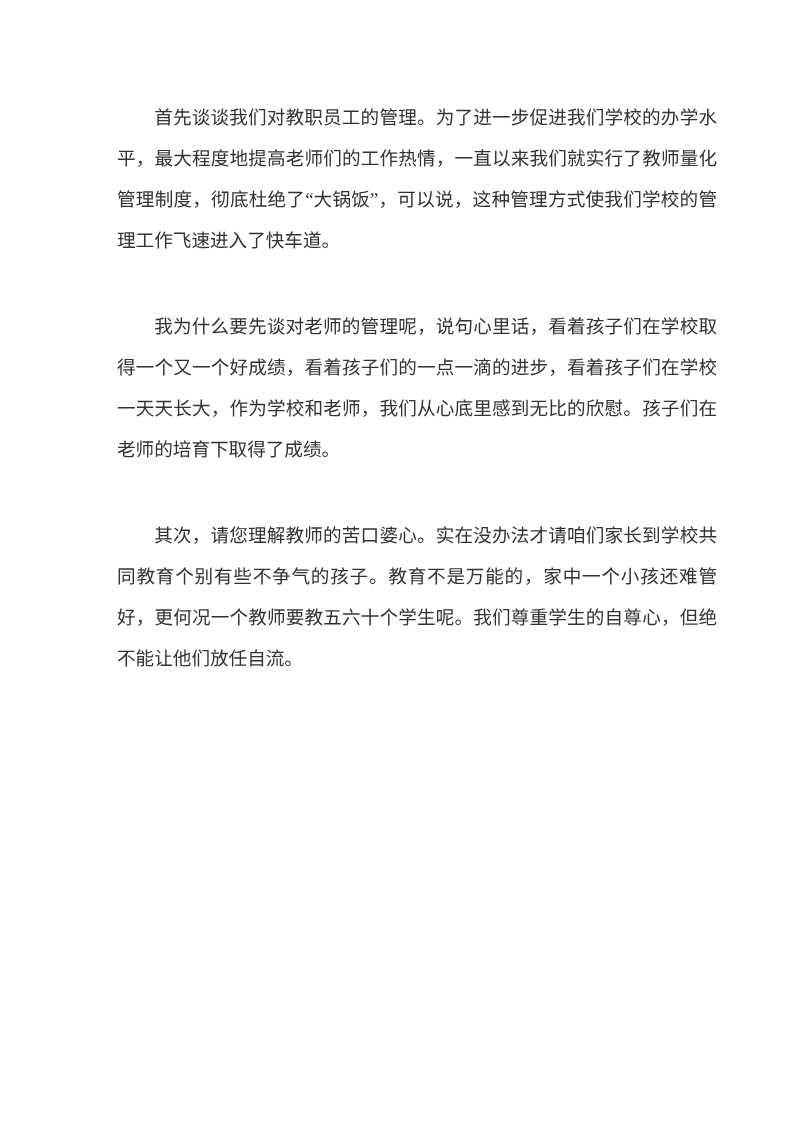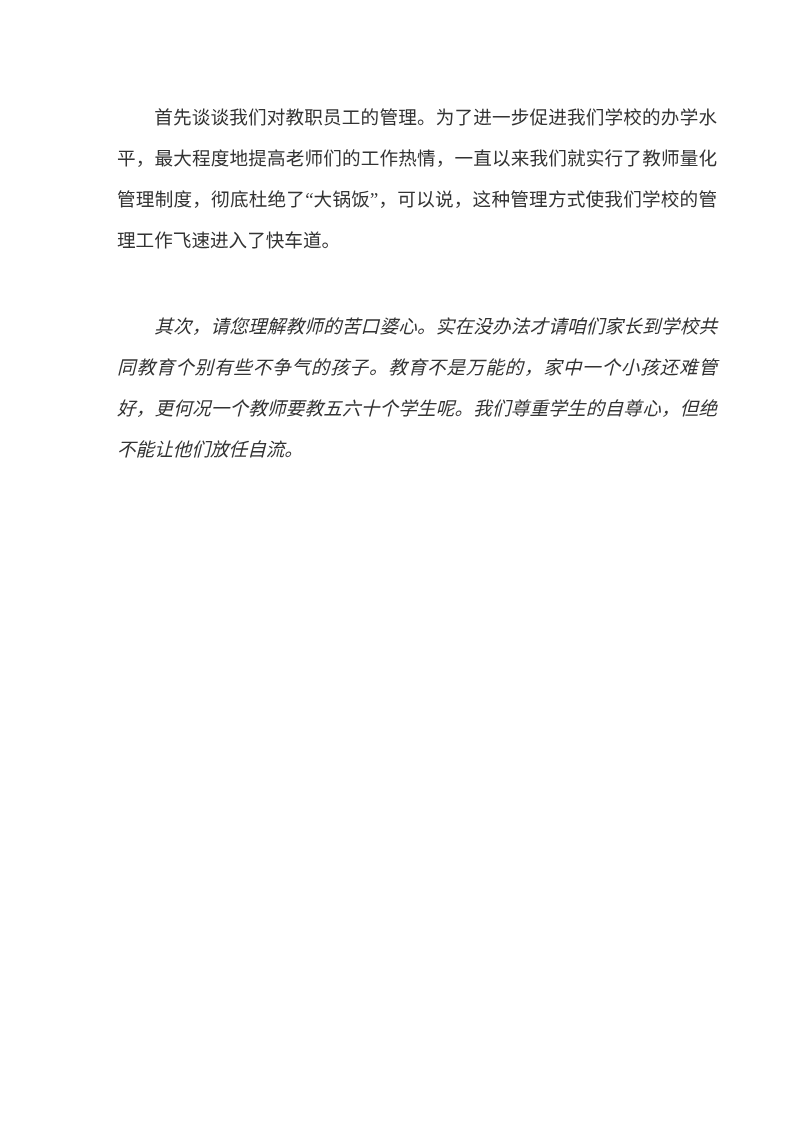--- a/index.html
+++ b/index.html
@@ -27,24 +27,24 @@
     font-size: 18.6px;
     line-height: 41px;
     color: #333333;
     text-align: justify;
     text-indent: 2em;
     letter-spacing: 0;
     word-break: normal;
   }
   .para:last-child {
     margin-bottom: 0;
-    font-style: italic;
   }
 </style>
 </head>
 <body>
 
 <div class="page">
   <div class="doc-content">
     <p class="para">首先谈谈我们对教职员工的管理。为了进一步促进我们学校的办学水平，最大程度地提高老师们的工作热情，一直以来我们就实行了教师量化管理制度，彻底杜绝了“大锅饭”，可以说，这种管理方式使我们学校的管理工作飞速进入了快车道。</p>
+    <p class="para">我为什么要先谈对老师的管理呢，说句心里话，看着孩子们在学校取得一个又一个好成绩，看着孩子们的一点一滴的进步，看着孩子们在学校一天天长大，作为学校和老师，我们从心底里感到无比的欣慰。孩子们在老师的培育下取得了成绩。</p>
     <p class="para">其次，请您理解教师的苦口婆心。实在没办法才请咱们家长到学校共同教育个别有些不争气的孩子。教育不是万能的，家中一个小孩还难管好，更何况一个教师要教五六十个学生呢。我们尊重学生的自尊心，但绝不能让他们放任自流。</p>
   </div>
 </div>
 
 </body></html>

